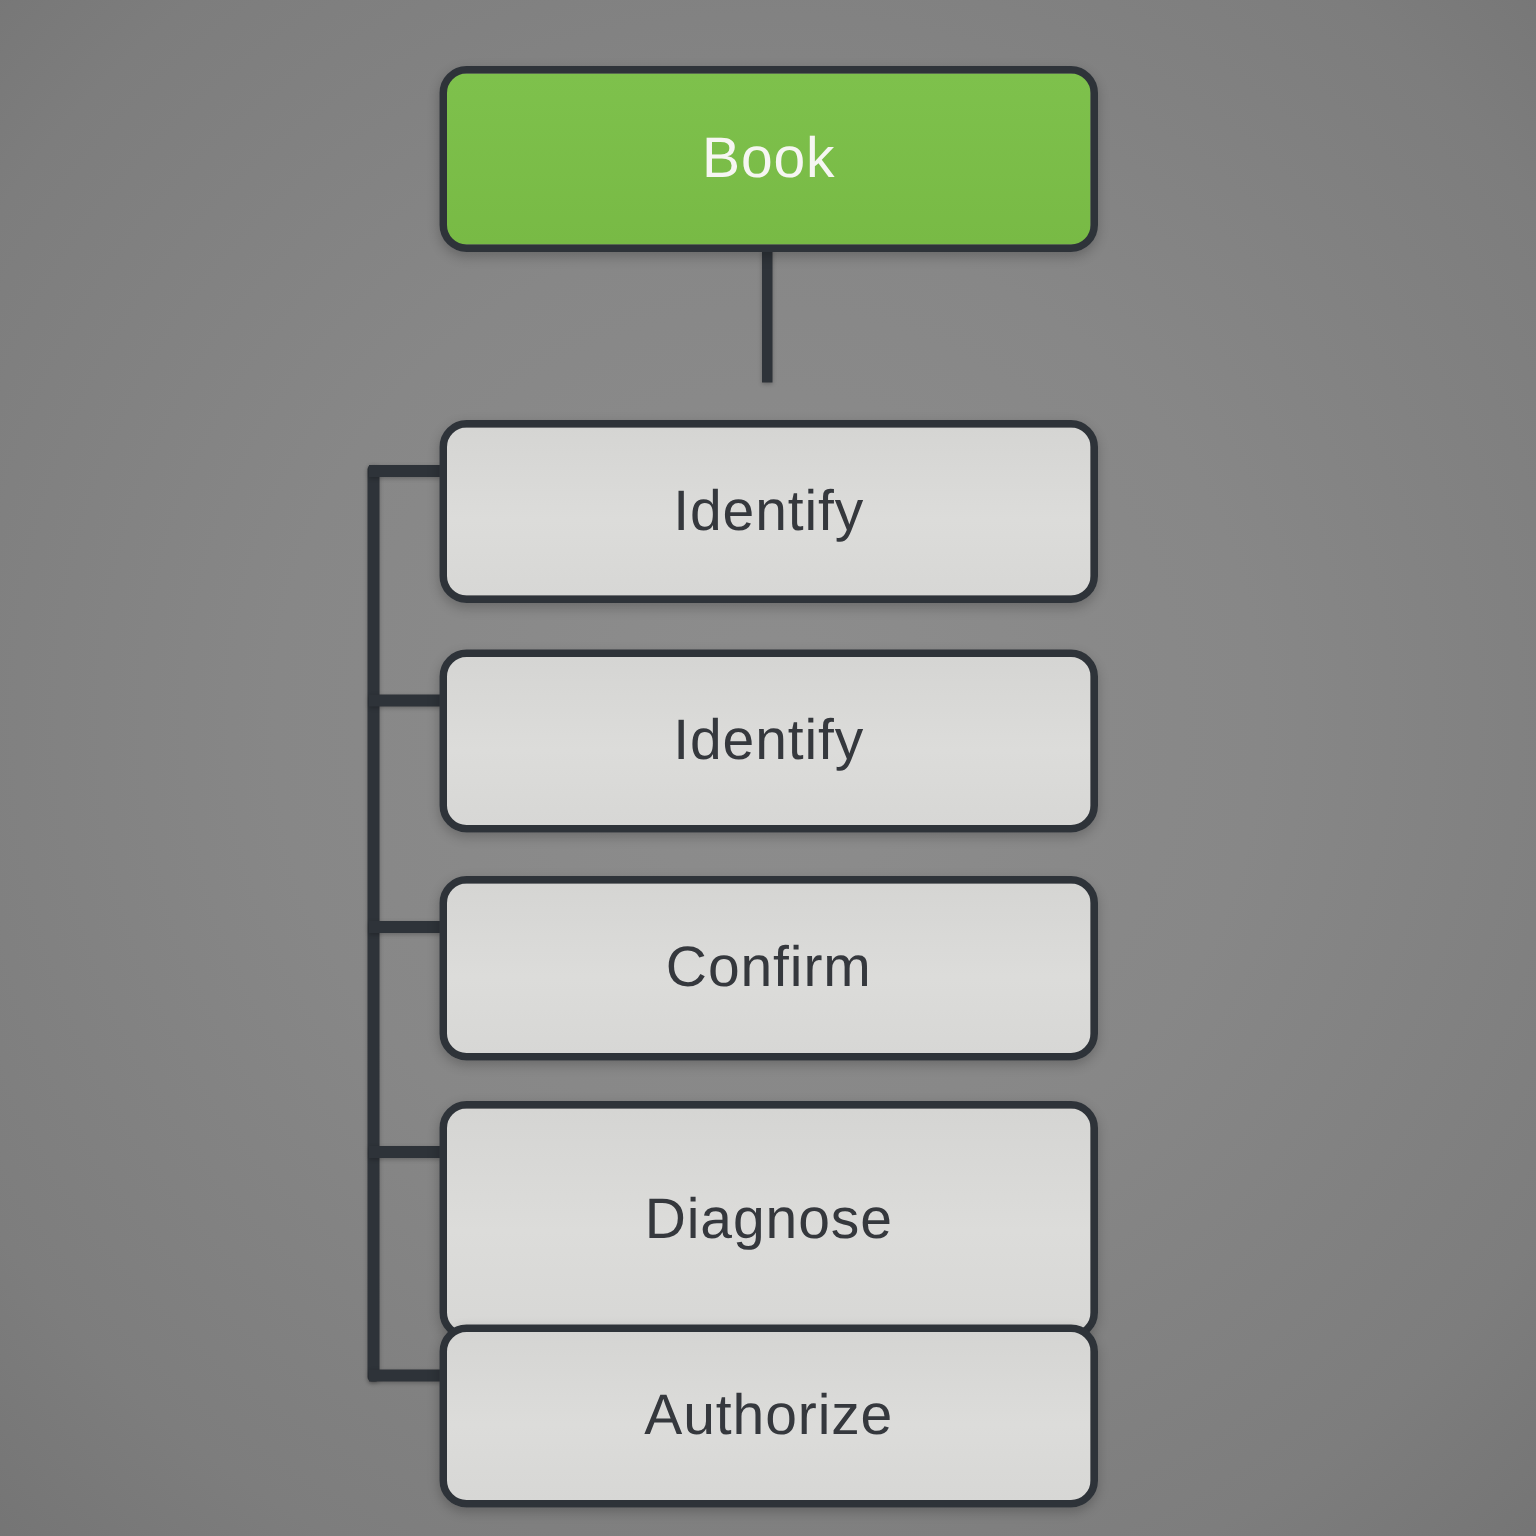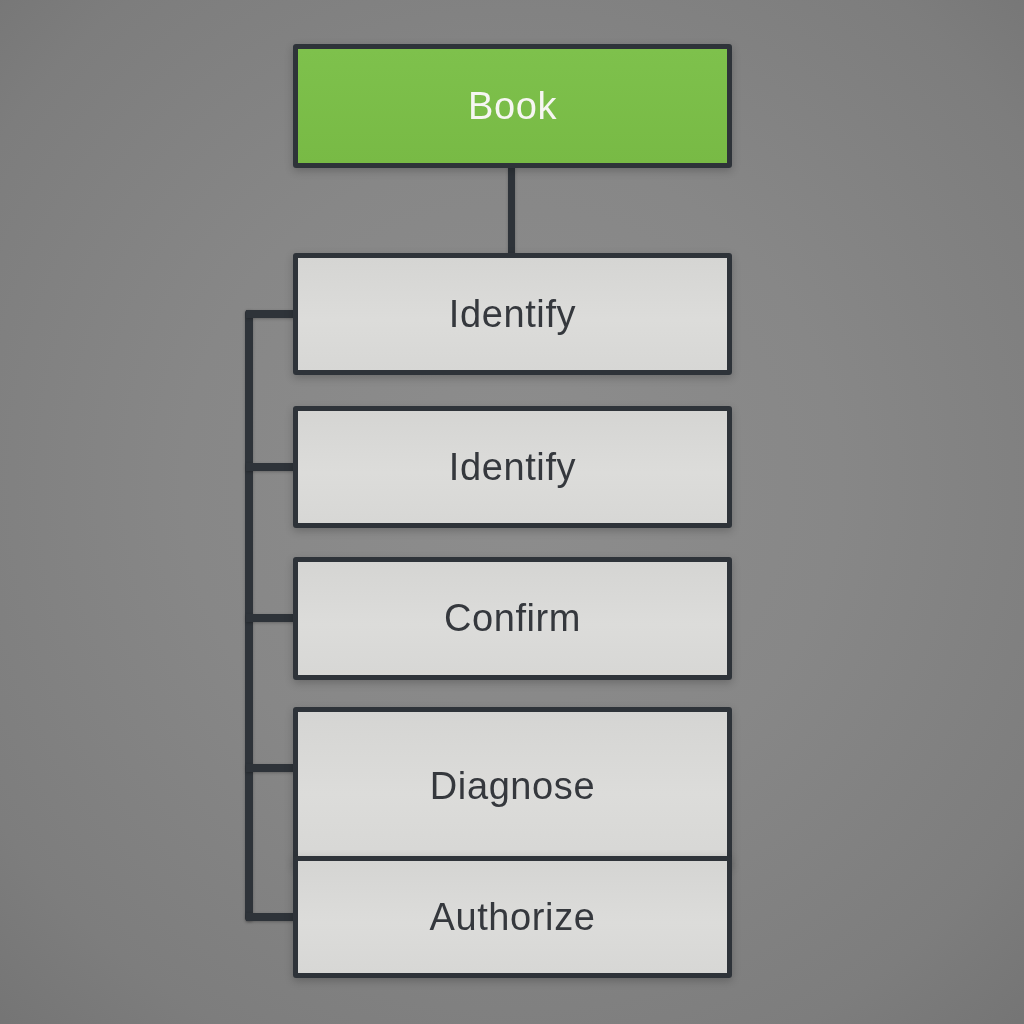--- a/index.html
+++ b/index.html
@@ -15,37 +15,38 @@
     background: radial-gradient(ellipse 80% 80% at 50% 47%,
                 #8d8d8d 0%, #878787 40%, #7d7d7d 75%, #707070 100%);
     font-family: "Liberation Sans", "DejaVu Sans", sans-serif;
   }
   .node {
     position: absolute;
     left: 293px;
     width: 439px;
     box-sizing: border-box;
     border: 5px solid #2e3339;
-    border-radius: 3px;
+    border-radius: 18px;
     display: flex;
     align-items: center;
     justify-content: center;
     font-size: 38px;
     letter-spacing: 0.6px;
     box-shadow: 0 3px 8px rgba(0,0,0,0.22);
   }
   .node--root {
     top: 44px;
     height: 124px;
     background: linear-gradient(180deg, #7ec14c 0%, #78ba45 100%);
     color: #f6f6f2;
   }
   .node--step {
     background: linear-gradient(180deg, #d5d5d3 0%, #dcdcda 55%, #d7d7d5 100%);
     color: #35383d;
+    margin-top: 27px;
   }
   .node--identify  { top: 253px; height: 122px; }
   .node--describe  { top: 406px; height: 122px; }
   .node--confirm   { top: 557px; height: 123px; text-align: center; }
   .node--diagnose  { top: 707px; height: 159px; }
   .node--authorize { top: 856px; height: 122px; }
   .line {
     position: absolute;
     background: #2e3339;
     box-shadow: 0 1px 3px rgba(0,0,0,0.25);

